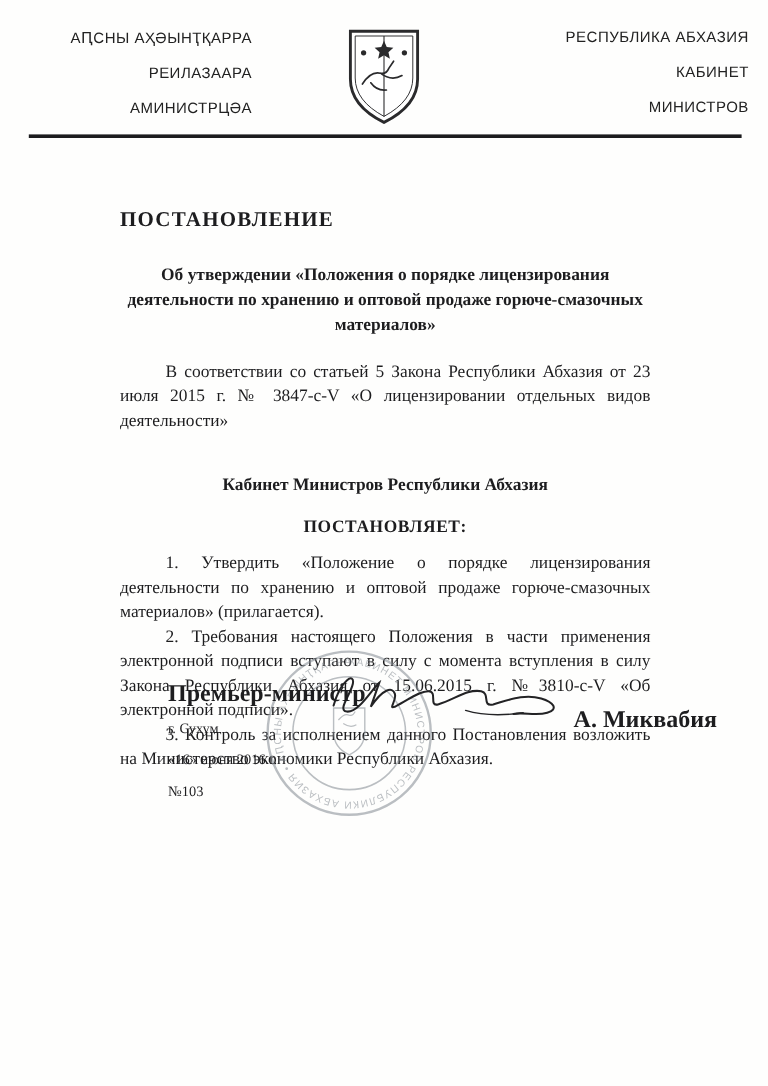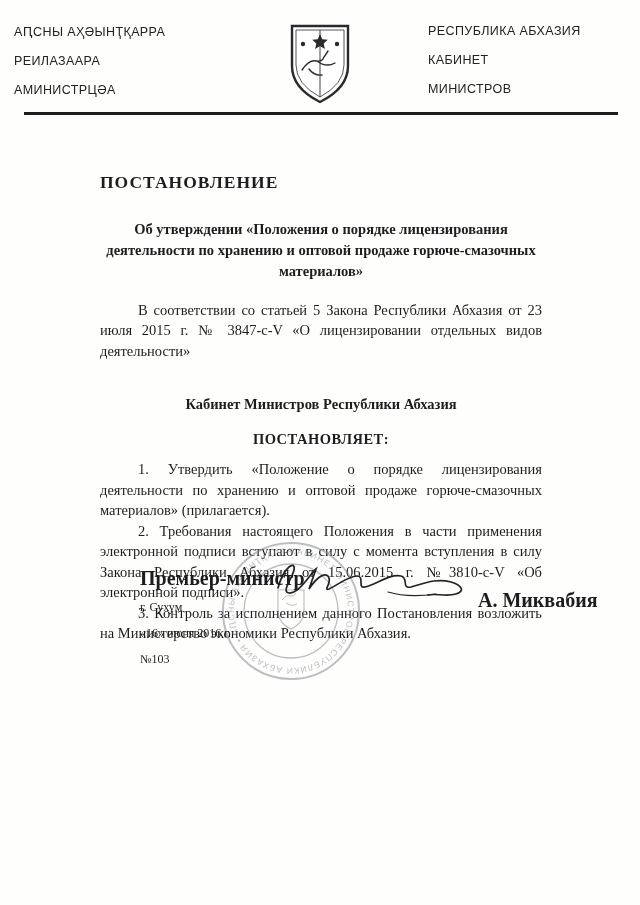--- a/index.html
+++ b/index.html
@@ -12,21 +12,21 @@
     margin:0 auto;
     background:#fefefd;
     color:#1d1d1f;
     overflow:hidden;
   }
 
   
   .lh-block {
     position:absolute; top:24px;
     width:196px;
-    text-align:left;
+    text-align:right;
     font-family:"Liberation Sans","DejaVu Sans",sans-serif;
     font-size:12.5px;
     letter-spacing:.4px;
     color:#222;
   }
   .lh-left  { left:14px; }
   .lh-right { left:428px; }
   .lh-block .lh-line { margin-bottom:15px; white-space:nowrap; }
 
   .emblem {

